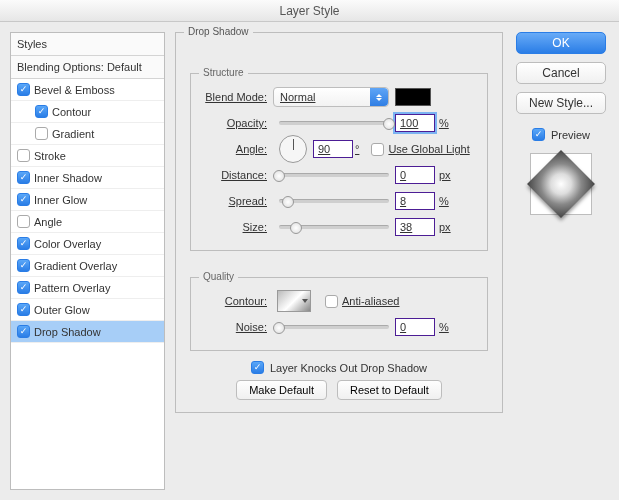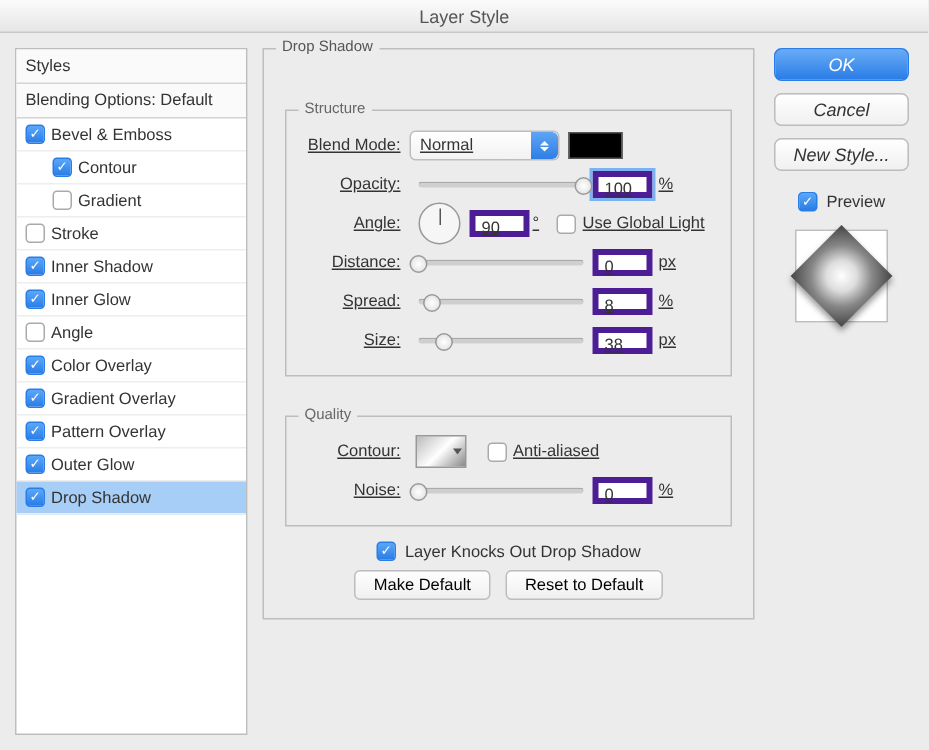--- a/index.html
+++ b/index.html
@@ -114,21 +114,21 @@
     height: 26px;
     text-decoration: underline;
   }
   .label {
     width: 72px;
     text-align: right;
     padding-right: 6px;
     color: #333;
   }
   .select {
-    width: 100px; height: 20px;
+    width: 116px; height: 20px;
     background: linear-gradient(#fff,#f2f2f2);
     border: 1px solid #bdbdbd;
     border-radius: 4px;
     display: flex;
     align-items: center;
     padding: 0 6px;
     position: relative;
     font-size: 11px;
   }
   .select-arrows {
@@ -166,21 +166,21 @@
   .thumb {
     position: absolute; top: -4px;
     width: 12px; height: 12px;
     background: radial-gradient(#fff,#dcdcdc);
     border: 1px solid #999;
     border-radius: 50%;
     transform: translateX(-50%);
   }
   .num {
     width: 40px; height: 18px;
-    background: #fff; border: 4px solid #4c1d95;
+    background: #fff; border: 1px solid #4c1d95;
     font-size: 11px;
     padding: 0 4px;
     text-align: left;
     line-height: 16px;
   }
   .num.focus { outline: 2px solid #7bb3f2; }
   .angle-dial {
     width: 28px; height: 28px;
     border: 1px solid #999;
     border-radius: 50%;
@@ -233,21 +233,20 @@
     gap: 8px;
     align-items: center;
   }
   .rbtn {
     width: 90px; height: 22px;
     border: 1px solid #bdbdbd;
     border-radius: 5px;
     background: linear-gradient(#fff,#f0f0f0);
     font-size: 12px; line-height:20px;
     text-align: center;
-    font-style: italic;
   }
   .rbtn.primary {
     background: linear-gradient(#68abf7,#2a7de6);
     color: #fff; border-color: #2a7de6;
   }
   .preview-chk {
     display:flex; align-items:center; gap:6px;
     margin-top: 6px;
     margin-bottom: 4px;
   }

